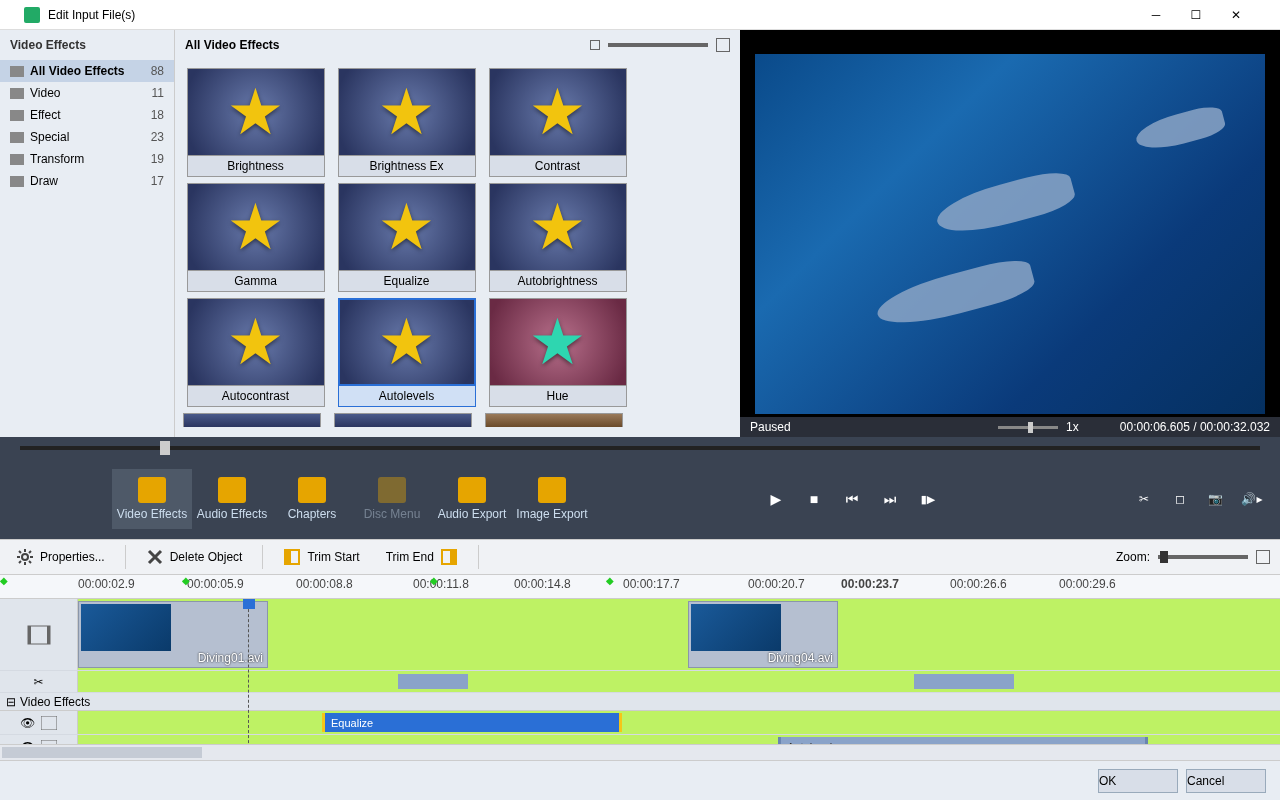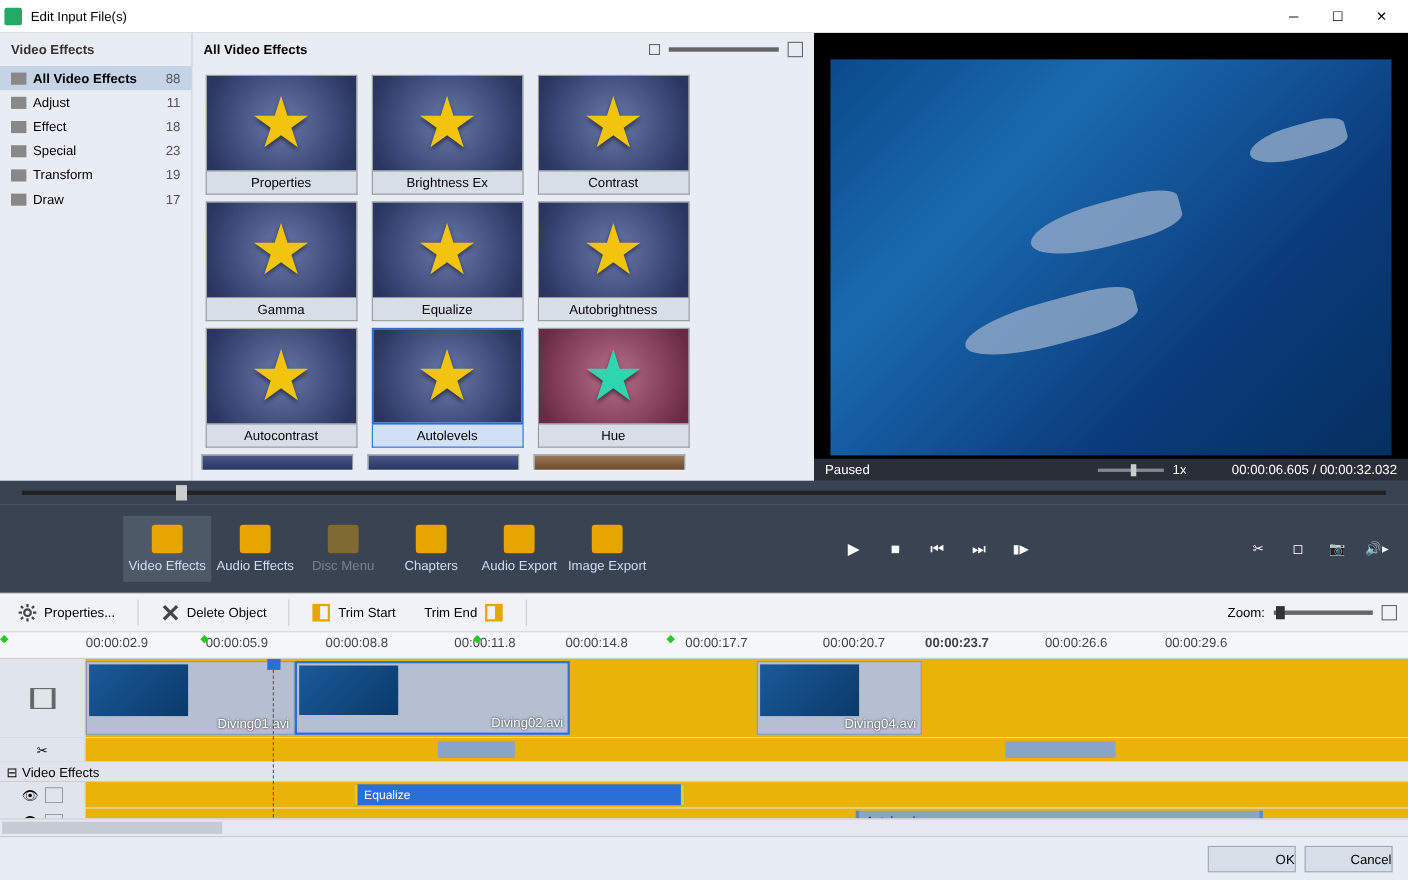--- a/index.html
+++ b/index.html
@@ -1,19 +1,19 @@
 <!DOCTYPE html>
 <html><head>
 <meta charset="utf-8">
 <style>
 * { margin: 0; padding: 0; box-sizing: border-box; font-family: "Segoe UI", Tahoma, sans-serif; font-size: 12px; }
 body { width: 1280px; height: 800px; background: #fff; overflow: hidden; display: flex; flex-direction: column; }
 
 
-.titlebar { height: 30px; background: #fff; border-bottom: 1px solid #ddd; display: flex; align-items: center; padding: 0 4px; }
+.titlebar { height: 30px; background: #fff; border-bottom: 1px solid #ddd; display: flex; align-items: center; padding: 0 24px; }
 .titlebar .app-icon { width: 16px; height: 16px; background: #2a6; margin-right: 8px; border-radius: 2px; }
 .titlebar .title { flex: 1; }
 .titlebar .win-btn { width: 40px; height: 30px; display: flex; align-items: center; justify-content: center; cursor: pointer; }
 
 
 .upper { display: flex; height: 407px; background: #e8edf3; }
 
 
 .sidebar { width: 175px; background: #e8edf3; border-right: 1px solid #ccc; }
 .sidebar-header { padding: 8px 10px; font-weight: bold; color: #333; }
@@ -84,35 +84,35 @@
 .timeline { flex: 1; background: #ecf0f5; display: flex; flex-direction: column; overflow: hidden; }
 .ruler { height: 24px; background: #f5f7fa; border-bottom: 1px solid #ccc; display: flex; padding-left: 78px; position: relative; font-size: 10px; color: #444; }
 .ruler .tick { position: absolute; top: 2px; }
 .ruler .marker { position: absolute; top: 0; color: #2c2; font-size: 10px; }
 .playhead { position: absolute; top: 0; left: 320px; width: 1px; height: 260px; border-left: 1px dashed #555; z-index: 5; }
 .playhead::before { content: ''; position: absolute; top: -2px; left: -6px; width: 12px; height: 12px; background: #2a6fd6; }
 
 .track-row { display: flex; border-bottom: 1px solid #d5dae2; align-items: stretch; min-height: 22px; position: relative; }
 .track-row.video { height: 72px; }
 .track-head { width: 78px; background: #e0e5ec; border-right: 1px solid #ccc; display: flex; align-items: center; justify-content: center; gap: 6px; padding: 0 6px; }
-.track-body { flex: 1; position: relative; background: #eab308; }
+.track-body { flex: 1; position: relative; background: #bef264; }
 .clip { position: absolute; top: 2px; bottom: 2px; background: #b5bfd0; border: 1px solid #8a96aa; display: flex; align-items: flex-end; padding: 2px 4px; color: #fff; font-size: 10px; overflow: hidden; }
 .clip.selected { border: 2px solid #2a6fd6; }
 .clip-thumb { position: absolute; top: 2px; left: 2px; width: 90px; bottom: 16px; background: linear-gradient(135deg, #1a5a9a, #0a3a6a); }
 .clip-label { position: absolute; bottom: 2px; left: 4px; right: 4px; text-align: right; text-shadow: 0 0 2px #000; }
 .cut-seg { position: absolute; top: 3px; bottom: 3px; background: #8aa3c9; }
 .fx-bar { position: absolute; top: 2px; bottom: 2px; background: #2a6fd6; color: #fff; display: flex; align-items: center; padding: 0 6px; font-size: 11px; border-left: 3px solid #f5c518; border-right: 3px solid #f5c518; }
 .fx-bar.auto { background: #8aa3c9; color: #333; border-left: 3px solid #6a85b0; border-right: 3px solid #6a85b0; }
 .section-label { height: 18px; background: #e0e5ec; border-bottom: 1px solid #ccc; padding: 2px 6px; font-size: 11px; display: flex; align-items: center; gap: 4px; }
 .hscroll { height: 16px; background: #e5e8ee; border-top: 1px solid #ccc; position: relative; }
 .hscroll .thumb { position: absolute; top: 2px; left: 2px; width: 200px; bottom: 2px; background: #c5cbd5; }
 
 
 .footer { height: 40px; background: #e8edf3; border-top: 1px solid #ccc; display: flex; align-items: center; justify-content: flex-end; padding: 0 14px; gap: 8px; }
-.footer .btn { width: 80px; height: 24px; background: #d8dee8; border: 1px solid #9ab; display: flex; align-items: center; justify-content: flex-end; cursor: pointer; }
+.footer .btn { width: 80px; height: 24px; background: #d8dee8; border: 1px solid #9ab; display: flex; align-items: center; justify-content: flex-start; cursor: pointer; }
 
 svg { display: block; }
 </style>
 </head>
 <body>
 
 <div class="titlebar">
   <div class="app-icon"></div>
   <div class="title">Edit Input File(s)</div>
   <div class="win-btn">─</div>
@@ -125,21 +125,21 @@
   <div class="sidebar">
     <div class="sidebar-header">Video Effects</div>
     <div id="cat-list">
         <div class="cat-row active">
           <div class="folder-icon"></div>
     <span class="label" style="font-weight:bold">All Video Effects</span>
     <span class="count">88</span>
         </div>
         <div class="cat-row">
           <div class="folder-icon"></div>
-    <span class="label">Adjust</span>
+    <span class="label">Video</span>
     <span class="count">11</span>
         </div>
         <div class="cat-row">
           <div class="folder-icon"></div>
     <span class="label">Effect</span>
     <span class="count">18</span>
         </div>
         <div class="cat-row">
           <div class="folder-icon"></div>
     <span class="label">Special</span>
@@ -164,21 +164,21 @@
       <span class="small-box"></span>
       <div class="size-slider"></div>
       <span class="small-box" style="width:14px;height:14px"></span>
     </div>
     <div class="grid-wrap">
       <div class="effects-grid" id="fx-grid">
           <div class="effect-card">
             <div class="effect-thumb">
               <span class="star">★</span>
             </div>
-    <div class="effect-label">Properties</div>
+    <div class="effect-label">Brightness</div>
           </div>
           <div class="effect-card">
             <div class="effect-thumb">
               <span class="star">★</span>
             </div>
     <div class="effect-label">Brightness Ex</div>
           </div>
           <div class="effect-card">
             <div class="effect-thumb">
               <span class="star">★</span>
@@ -256,27 +256,27 @@
   <div style="width:112px"></div>
   <div id="dark-tools" style="display:flex">
       <div class="tool active">
         <div class="tool-icon" style="background:#e6a500;border-radius:3px"></div>
         <span>Video Effects</span>
       </div>
       <div class="tool">
         <div class="tool-icon" style="background:#e6a500;border-radius:3px"></div>
         <span>Audio Effects</span>
       </div>
+      <div class="tool">
+        <div class="tool-icon" style="background:#e6a500;border-radius:3px"></div>
+        <span>Chapters</span>
+      </div>
       <div class="tool disabled">
         <div class="tool-icon" style="background:#e6a500;border-radius:3px"></div>
         <span>Disc Menu</span>
-      </div>
-      <div class="tool">
-        <div class="tool-icon" style="background:#e6a500;border-radius:3px"></div>
-        <span>Chapters</span>
       </div>
       <div class="tool">
         <div class="tool-icon" style="background:#e6a500;border-radius:3px"></div>
         <span>Audio Export</span>
       </div>
       <div class="tool">
         <div class="tool-icon" style="background:#e6a500;border-radius:3px"></div>
         <span>Image Export</span>
       </div>
     </div>
@@ -363,24 +363,20 @@
             <rect x="1" y="1" width="22" height="18" fill="none" stroke="#666"></rect>
             <rect x="1" y="1" width="3" height="18" fill="#666"></rect>
             <rect x="20" y="1" width="3" height="18" fill="#666"></rect>
           </svg>
       </div>
       <div class="track-body" id="video-clips-body">
           <div class="clip" style="left: 0px; width: 190px;">
             <div class="clip-thumb"></div>
             <span class="clip-label">Diving01.avi</span>
           </div>
-          <div class="clip selected" style="left: 190px; width: 250px;">
-            <div class="clip-thumb"></div>
-            <span class="clip-label">Diving02.avi</span>
-          </div>
           <div class="clip" style="left: 610px; width: 150px;">
             <div class="clip-thumb"></div>
             <span class="clip-label">Diving04.avi</span>
           </div>
         </div>
     </div>
 
     <div class="track-row" style="height:22px">
       <div class="track-head">
         <span>✂</span>

